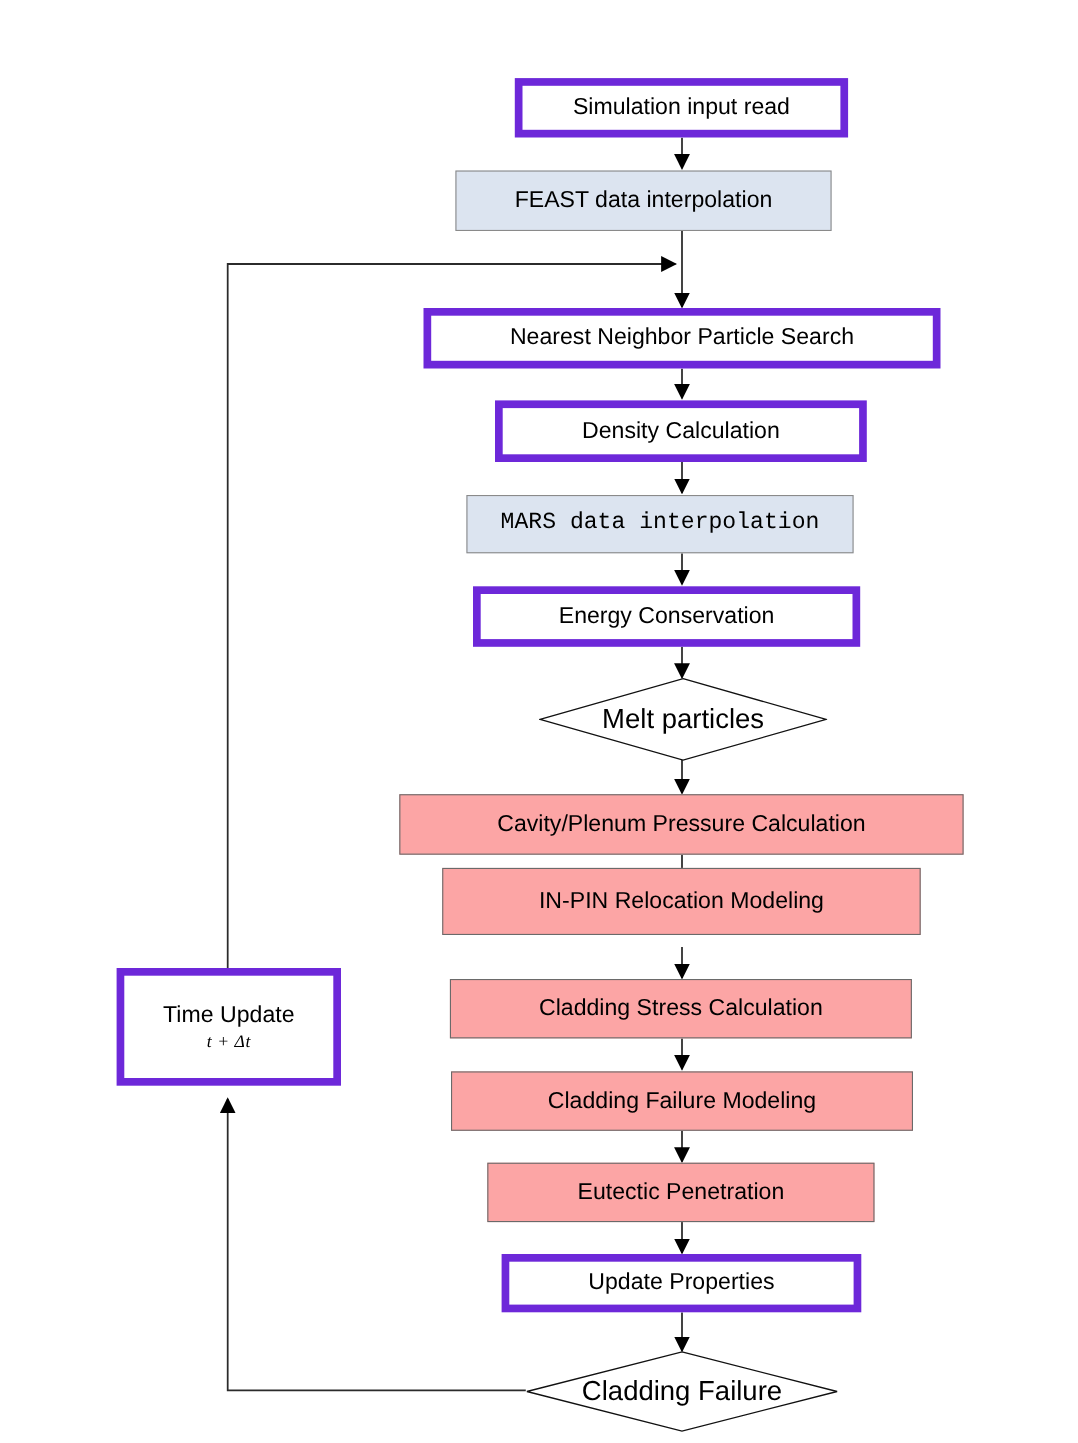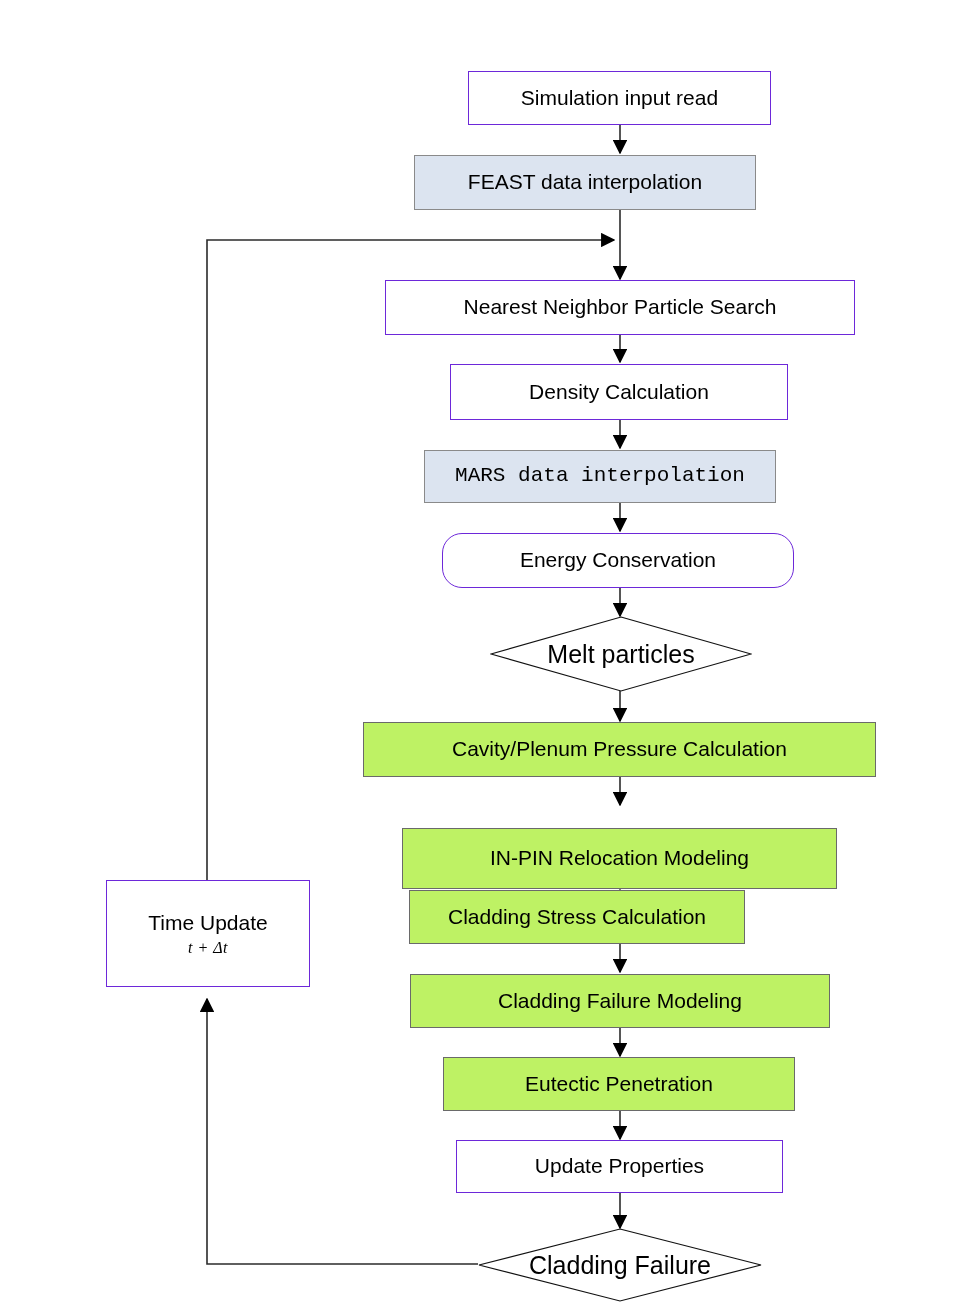--- a/index.html
+++ b/index.html
@@ -29,28 +29,28 @@
     line-height:1.15;
     z-index:3;
   }
   .box{
     border:1px solid #6e6e6e;
     background:#ffffff;
     font-size:21px;
   }
   .box.plain{
     background:#ffffff;
-    border:1px solid #6d28d9;
+    border:7px solid #6d28d9;
   }
   .box.blue{
     background:#dce4f0;
     border:1px solid #8a8a8a;
   }
   .box.yellow{
-    background:#bef264;
+    background:#fca5a5;
     border:1px solid #6a6a6a;
   }
   .box.two-line{
     flex-direction:column;
     line-height:1.35;
   }
   .mathline{
     font-family:"Liberation Serif", serif;
     font-style:italic;
     font-size:16px;
@@ -138,33 +138,33 @@
   </div>
 
   <div class="node box plain" style="left:450px; top:364px; width:338px; height:56px;">
     <span>Density Calculation</span>
   </div>
 
   <div class="node box blue" style="left:424px; top:450px; width:352px; height:53px;font-family:Liberation Mono, monospace;">
     <span>MARS data interpolation</span>
   </div>
 
-  <div class="node box plain" style="left:442px; top:533px; width:352px; height:55px;border-radius:20px;">
+  <div class="node box plain" style="left:430px; top:533px; width:352px; height:55px;">
     <span>Energy Conservation</span>
   </div>
 
   <div class="node box yellow" style="left:363px; top:722px; width:513px; height:55px;">
     <span>Cavity/Plenum Pressure Calculation</span>
   </div>
 
-  <div class="node box yellow" style="left:402px; top:828px; width:435px; height:61px;">
+  <div class="node box yellow" style="left:402px; top:789px; width:435px; height:61px;">
     <span>IN-PIN Relocation Modeling</span>
   </div>
 
-  <div class="node box yellow" style="left:409px; top:890px; width:336px; height:54px;">
+  <div class="node box yellow" style="left:409px; top:890px; width:420px; height:54px;">
     <span>Cladding Stress Calculation</span>
   </div>
 
   <div class="node box yellow" style="left:410px; top:974px; width:420px; height:54px;">
     <span>Cladding Failure Modeling</span>
   </div>
 
   <div class="node box plain" style="left:456px; top:1140px; width:327px; height:53px;">
     <span>Update Properties</span>
   </div>

